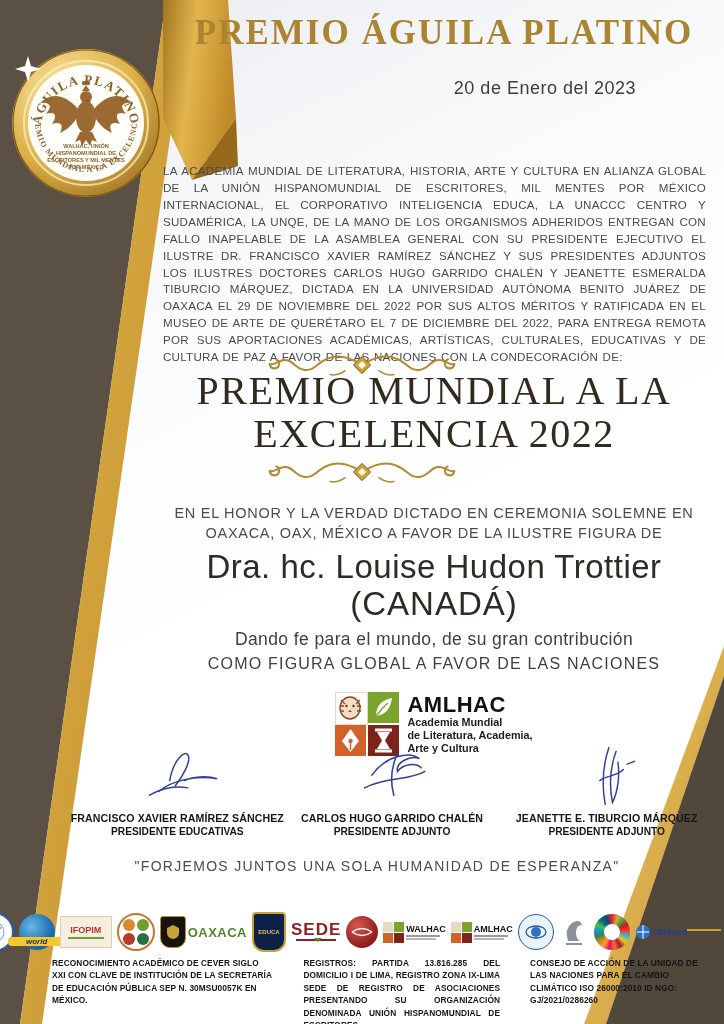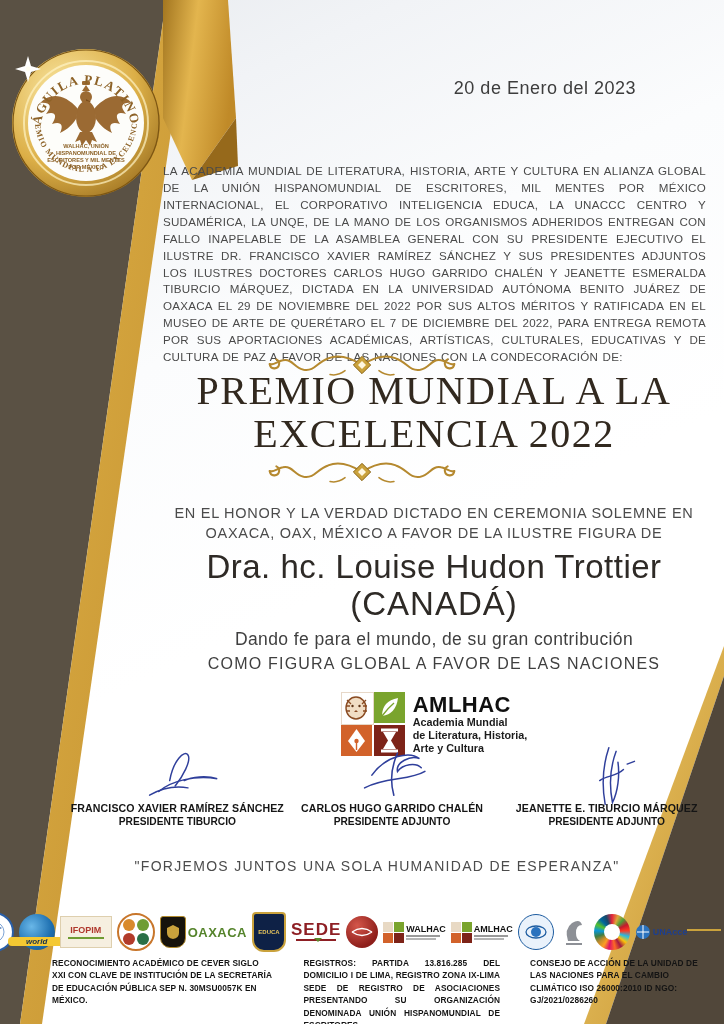--- a/index.html
+++ b/index.html
@@ -51,21 +51,21 @@
         grid-template-rows:31px 31px;gap:2px;}
   .quad .cell{width:31px;height:31px;position:relative;}
   .amlhac-text{padding-top:2px;}
   .amlhac-acr{font-size:22px;font-weight:700;color:#101010;letter-spacing:0.5px;line-height:1;}
   .amlhac-l{font-size:10.8px;font-weight:700;color:#1c1c1c;line-height:1.2;}
 
   
   .sigs{top:744px;left:70px;width:644px;display:flex;z-index:3;}
   .sig{flex:1;text-align:center;position:relative;}
   .sig svg{height:64px;display:block;margin:0 auto -6px auto;}
-  .sig-name{font-size:10.6px;font-weight:700;color:#151515;letter-spacing:0.1px;}
+  .sig-name{font-size:10.6px;font-weight:700;color:#151515;letter-spacing:0.1px;margin-top:10px;}
   .sig-role{font-size:10.2px;font-weight:700;color:#151515;margin-top:2px;}
 
   .quote{top:858px;left:40px;width:674px;text-align:center;
       font-size:14px;letter-spacing:1.3px;color:#4c4c4c;}
 
   
   .logo-row{top:908px;left:42px;width:650px;height:48px;display:flex;
       align-items:center;justify-content:center;gap:5px;z-index:3;}
   .lg{flex:0 0 auto;position:relative;}
   .circ{border-radius:50%;}
@@ -160,20 +160,21 @@
     <text font-family="Liberation Serif, serif" font-size="8" font-weight="700" letter-spacing="1" fill="#8d6227">
       <textPath href="#arcB" startOffset="50%" text-anchor="middle">PREMIO MUNDIAL A LA EXCELENCIA</textPath>
     </text>
 
     <g transform="translate(18,22)">
       <path d="M0,-13 L3,-3 L13,0 L3,3 L0,13 L-3,3 L-13,0 L-3,-3 Z" fill="#ffffff"></path>
       <circle cx="0" cy="0" r="2.4" fill="#fffef2"></circle>
     </g>
   </svg>
 
+  <div class="layer cert-title">PREMIO ÁGUILA PLATINO</div>
   <div class="layer cert-date">20 de Enero del 2023</div>
 
   <div class="layer body-par">LA ACADEMIA MUNDIAL DE LITERATURA, HISTORIA, ARTE Y CULTURA EN ALIANZA GLOBAL DE LA UNIÓN HISPANOMUNDIAL DE ESCRITORES,  MIL MENTES POR MÉXICO INTERNACIONAL, EL CORPORATIVO INTELIGENCIA EDUCA, LA UNACCC CENTRO Y SUDAMÉRICA, LA UNQE, DE LA MANO DE LOS ORGANISMOS ADHERIDOS ENTREGAN CON FALLO INAPELABLE DE LA ASAMBLEA GENERAL CON SU PRESIDENTE EJECUTIVO EL ILUSTRE DR. FRANCISCO XAVIER RAMÍREZ SÁNCHEZ Y SUS PRESIDENTES ADJUNTOS LOS ILUSTRES DOCTORES CARLOS HUGO GARRIDO CHALÉN Y JEANETTE ESMERALDA TIBURCIO MÁRQUEZ, DICTADA EN LA UNIVERSIDAD AUTÓNOMA BENITO JUÁREZ DE OAXACA EL 29 DE NOVIEMBRE DEL 2022 POR SUS ALTOS MÉRITOS Y RATIFICADA EN EL MUSEO DE ARTE DE QUERÉTARO EL 7 DE DICIEMBRE DEL 2022, PARA ENTREGA REMOTA POR SUS  APORTACIONES ACADÉMICAS, ARTÍSTICAS, CULTURALES, EDUCATIVAS Y DE CULTURA DE PAZ A FAVOR DE LAS NACIONES CON LA CONDECORACIÓN DE:</div>
 
   <svg class="layer flourish flourish-top" viewBox="0 0 220 34">
     <g stroke="#b5892f" fill="none" stroke-width="2.2" stroke-linecap="round">
       <path d="M110,17 C96,8 84,6 74,10 C62,14 60,24 48,22 C38,20 36,10 26,12 C20,13 16,18 12,16"></path>
       <path d="M12,16 a5,5 0 1 0 7,-5"></path>
       <path d="M110,17 C124,8 136,6 146,10 C158,14 160,24 172,22 C182,20 184,10 194,12 C200,13 204,18 208,16"></path>
       <path d="M208,16 a5,5 0 1 1 -7,-5"></path>
@@ -249,36 +250,36 @@
         <svg width="31" height="31" viewBox="0 0 31 31">
           <rect x="7" y="3.5" width="17" height="3" fill="#ffffff"></rect>
           <rect x="7" y="24.5" width="17" height="3" fill="#ffffff"></rect>
           <path d="M9,7 h13 l-5,8.5 5,8.5 h-13 l5,-8.5 Z" fill="#ffffff"></path>
         </svg>
       </div>
     </div>
     <div class="amlhac-text">
       <div class="amlhac-acr">AMLHAC</div>
       <div class="amlhac-l">Academia  Mundial</div>
-      <div class="amlhac-l">de Literatura, Historia,</div>
+      <div class="amlhac-l">de Literatura, Academia,</div>
       <div class="amlhac-l">Arte y Cultura</div>
     </div>
   </div>
 
   <div class="layer sigs">
     <div class="sig">
       <svg viewBox="0 0 120 70" width="120">
         <g stroke="#2f3f9b" stroke-width="1.6" fill="none" stroke-linecap="round">
           <path d="M52,40 C56,18 68,6 72,12 C76,18 66,36 58,46"></path>
           <path d="M40,52 C54,40 80,34 104,38 C92,34 76,36 68,40"></path>
           <path d="M30,56 C44,48 60,46 72,48"></path>
         </g>
       </svg>
       <div class="sig-name">FRANCISCO XAVIER RAMÍREZ SÁNCHEZ</div>
-      <div class="sig-role">PRESIDENTE  TIBURCIO</div>
+      <div class="sig-role">PRESIDENTE  EDUCATIVAS</div>
     </div>
     <div class="sig">
       <svg viewBox="0 0 120 70" width="120">
         <g stroke="#2f3f9b" stroke-width="1.7" fill="none" stroke-linecap="round">
           <path d="M38,34 C54,12 80,8 90,16 C80,12 64,20 66,30 C72,22 86,20 92,26"></path>
           <path d="M30,48 C52,36 80,40 96,30"></path>
           <path d="M66,10 C58,28 58,42 62,56"></path>
         </g>
       </svg>
       <div class="sig-name">CARLOS HUGO GARRIDO CHALÉN</div>

